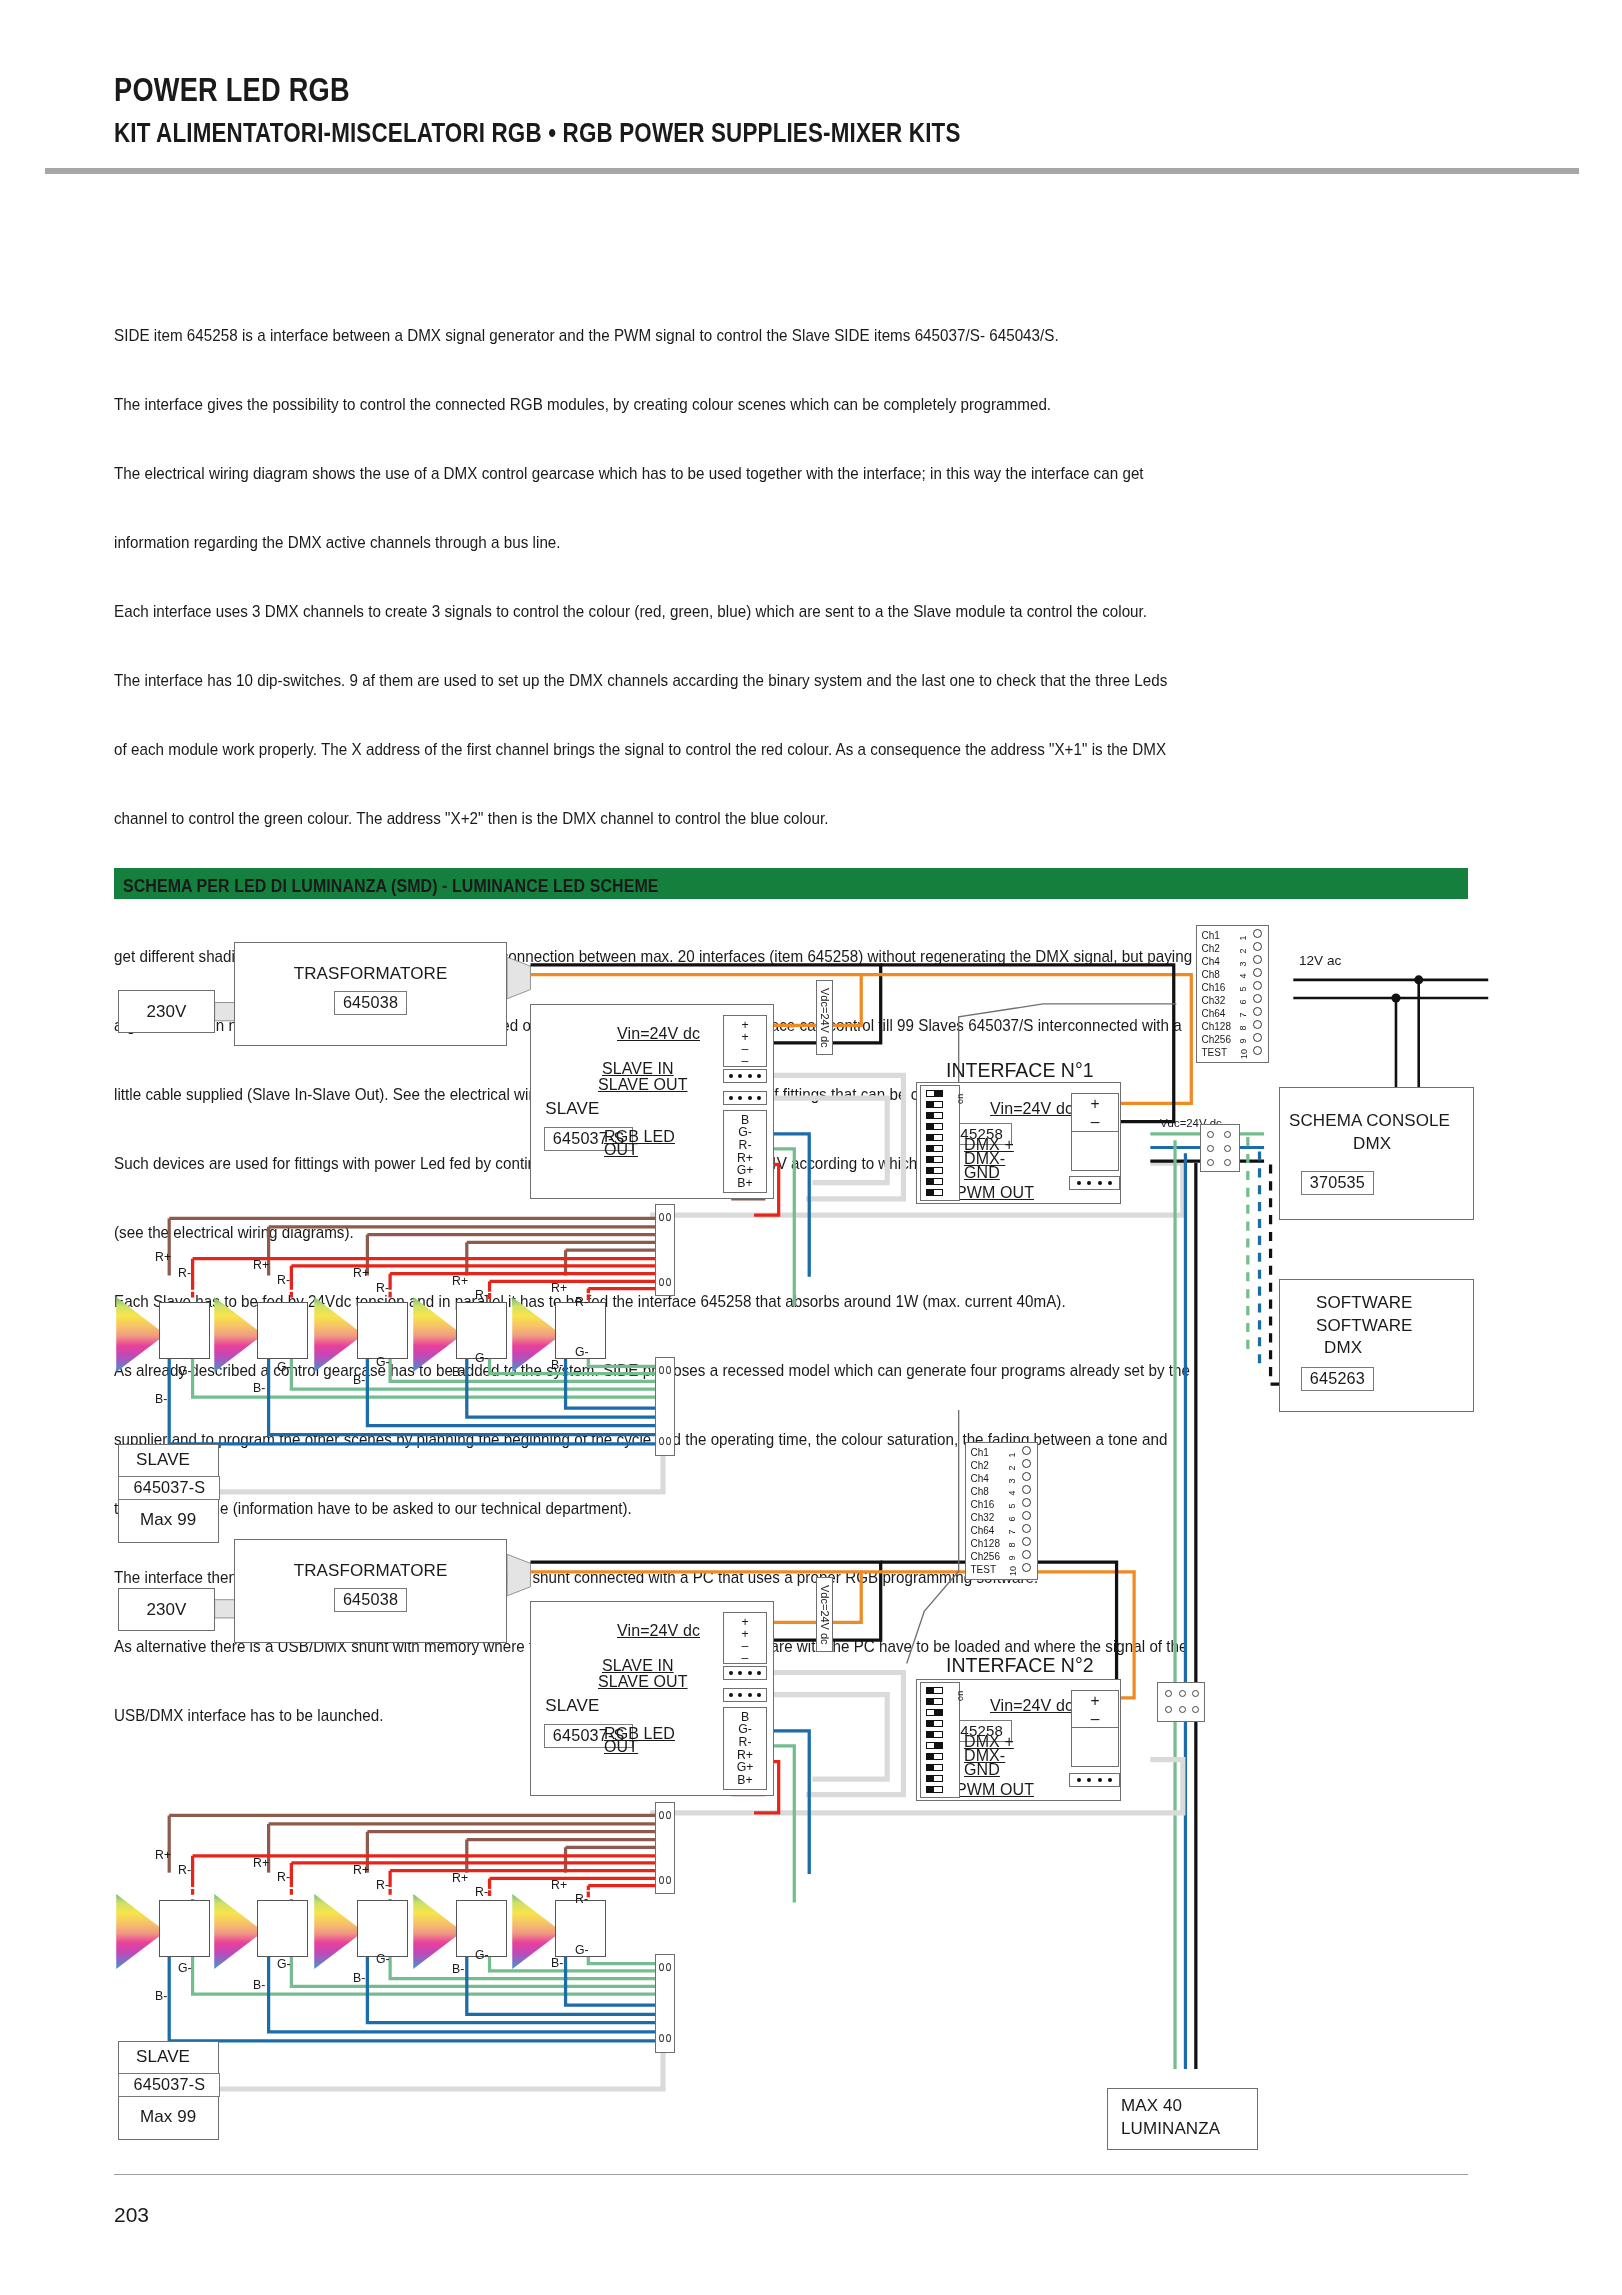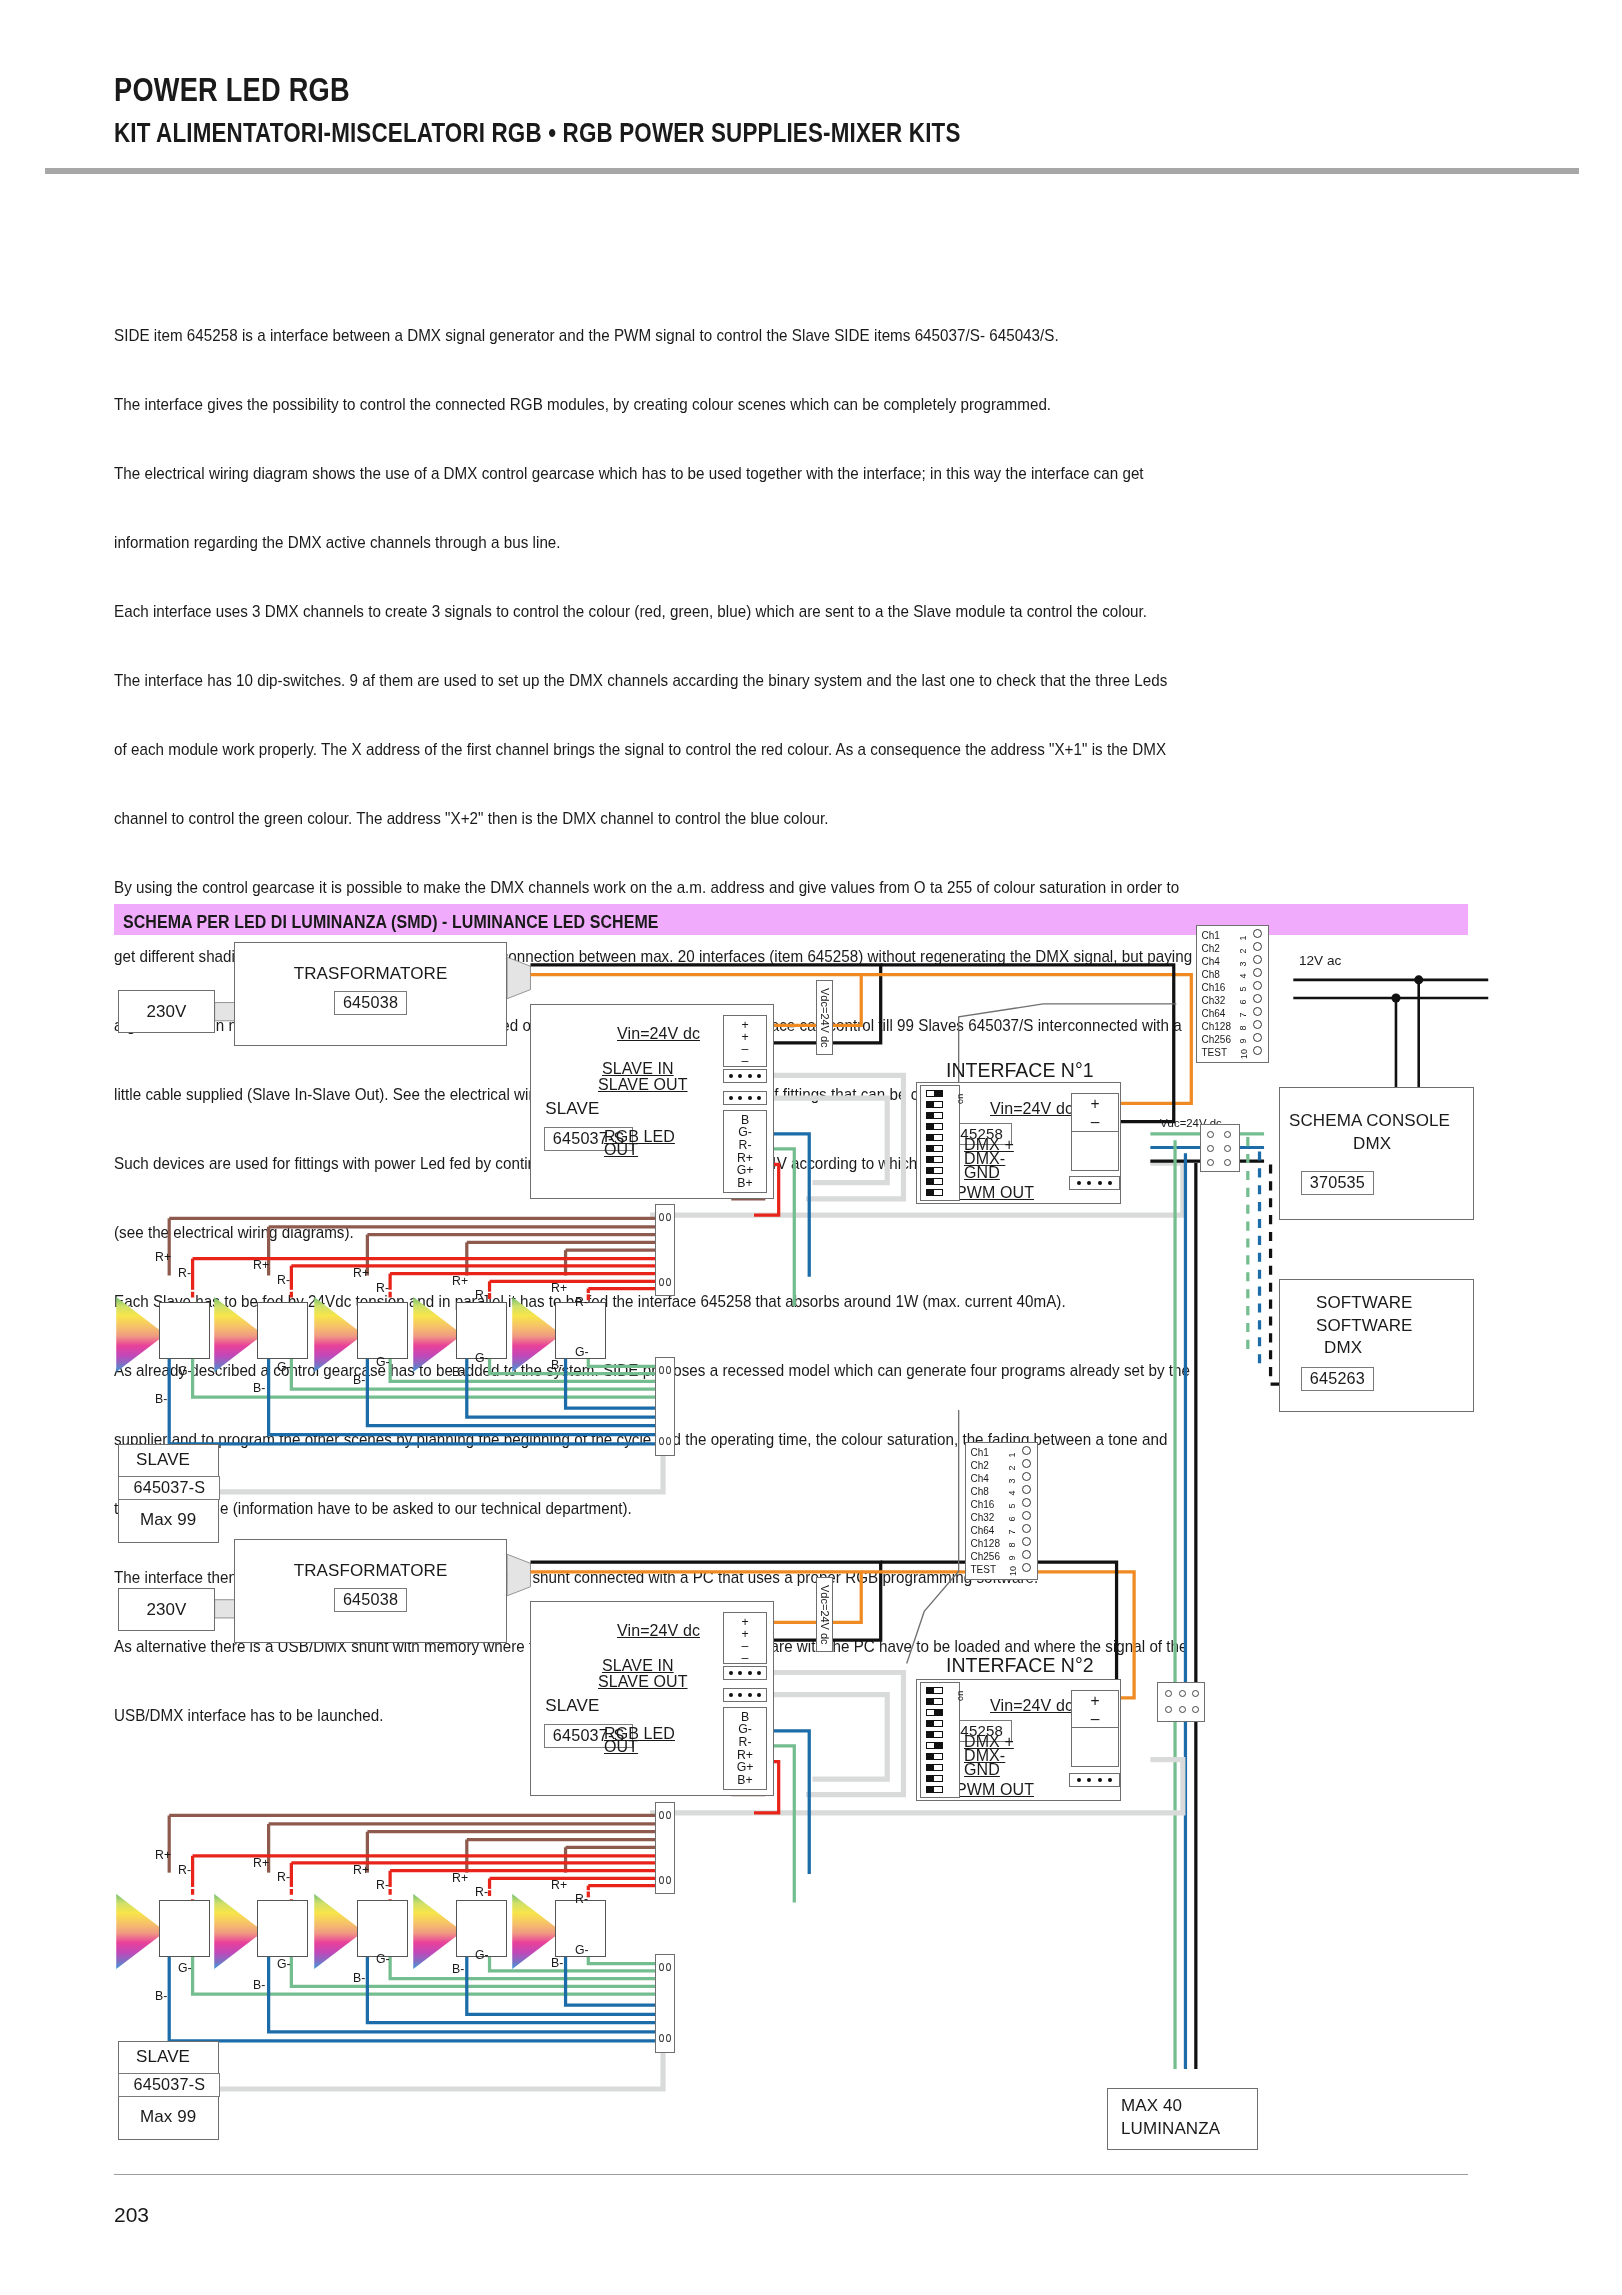--- a/index.html
+++ b/index.html
@@ -33,22 +33,22 @@
   #intro {
     position:absolute; left:114px; top:278px; width:1345px;
     font-size:16.6px; line-height:23px; letter-spacing:0.03px;
     transform:scaleX(0.915); transform-origin:left top;
     white-space:pre-wrap;
   }
   #intro .ln { display:block; white-space:nowrap; }
 
   
   #section-bar {
-    position:absolute; left:114px; top:904px; width:1354px; height:31px;
-    background:#f0abfc;
+    position:absolute; left:114px; top:868px; width:1354px; height:31px;
+    background:#15803d;
   }
   #section-bar span {
     position:absolute; left:9px; top:6.5px;
     font-weight:700; font-size:19px; letter-spacing:0.1px;
     transform:scaleX(0.84); transform-origin:left top; white-space:nowrap;
   }
 
   
   #diagram { position:absolute; left:0; top:0; width:1623px; height:2295px; }
   #diagram svg { position:absolute; left:0; top:0; }

